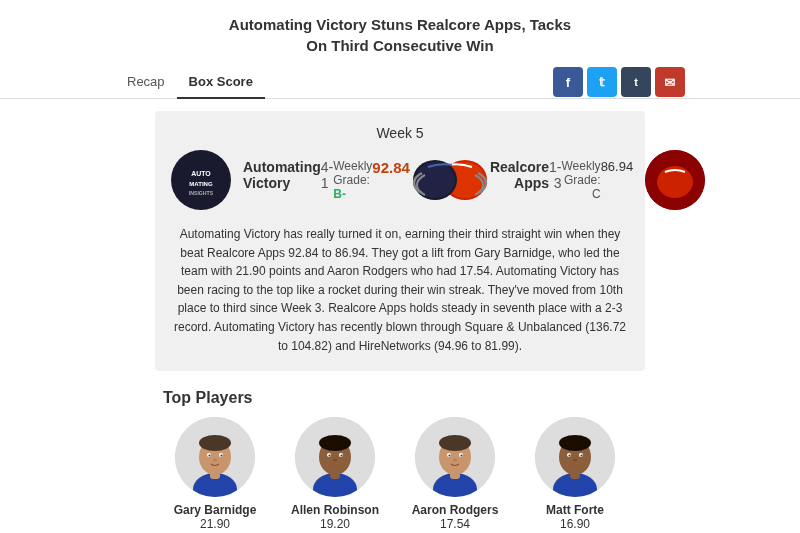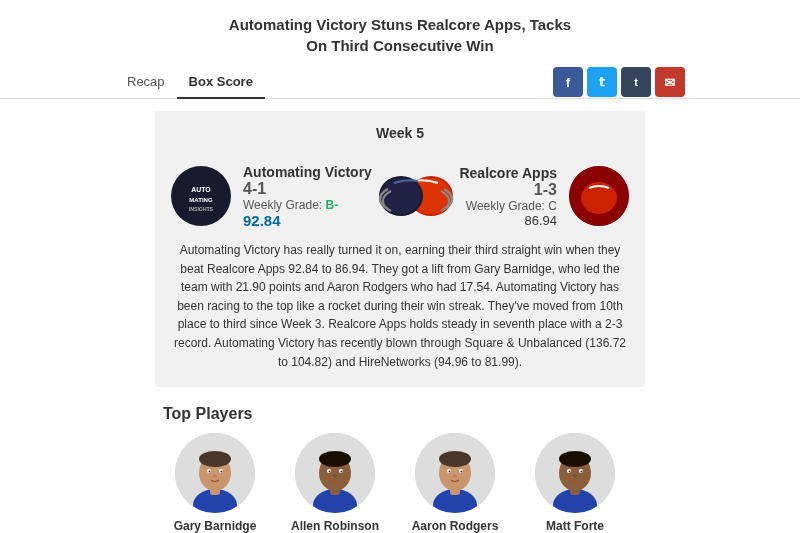--- a/index.html
+++ b/index.html
@@ -78,22 +78,22 @@
     .matchup-card {
       background: #f0f0f0;
       border-radius: 4px;
       padding: 14px 16px 16px;
       margin: 12px 0;
     }
 
     .week-label {
       text-align: center;
       font-size: 14px;
-      font-weight: bold;
-      margin-bottom: 20px;
+      font-weight: normal;
+      margin-bottom: 4px;
       color: #333;
     }
 
     .teams-row {
       display: flex;
       align-items: center;
       justify-content: space-between;
     }
 
     .team-block {
@@ -123,47 +123,46 @@
       line-height: 1.2;
       padding: 4px;
     }
 
     .logo-realcore {
       background: #8b0000;
     }
 
     .team-info {
       display: flex;
-      flex-direction: column;
+      flex-direction: row;
     }
 
     .team-name {
       font-size: 14px;
       font-weight: bold;
       color: #333;
     }
 
     .team-record {
-      font-size: 16px;
+      font-size: 14px;
       color: #555;
-      font-weight: bold;
     }
 
     .team-grade-line {
       font-size: 12px;
       color: #555;
     }
 
     .grade-value {
       color: #27ae60;
       font-weight: bold;
     }
 
     .score-value {
-      color: #0369a1;
+      color: #c2410c;
       font-weight: bold;
       font-size: 15px;
     }
 
     .vs-divider {
       display: flex;
       flex-direction: column;
       align-items: center;
     }
 

